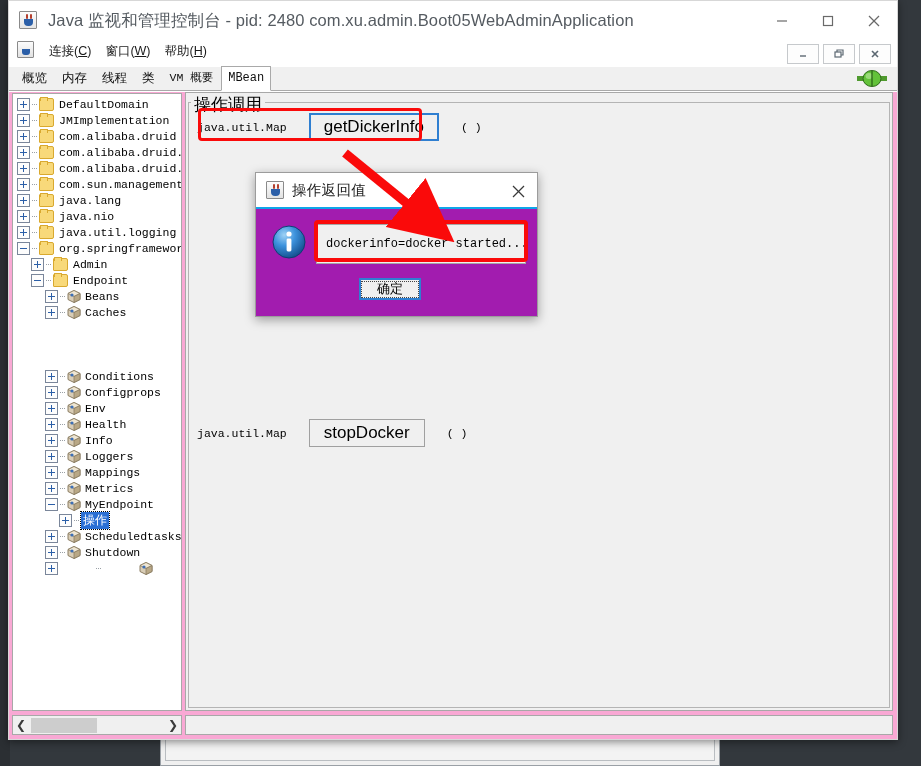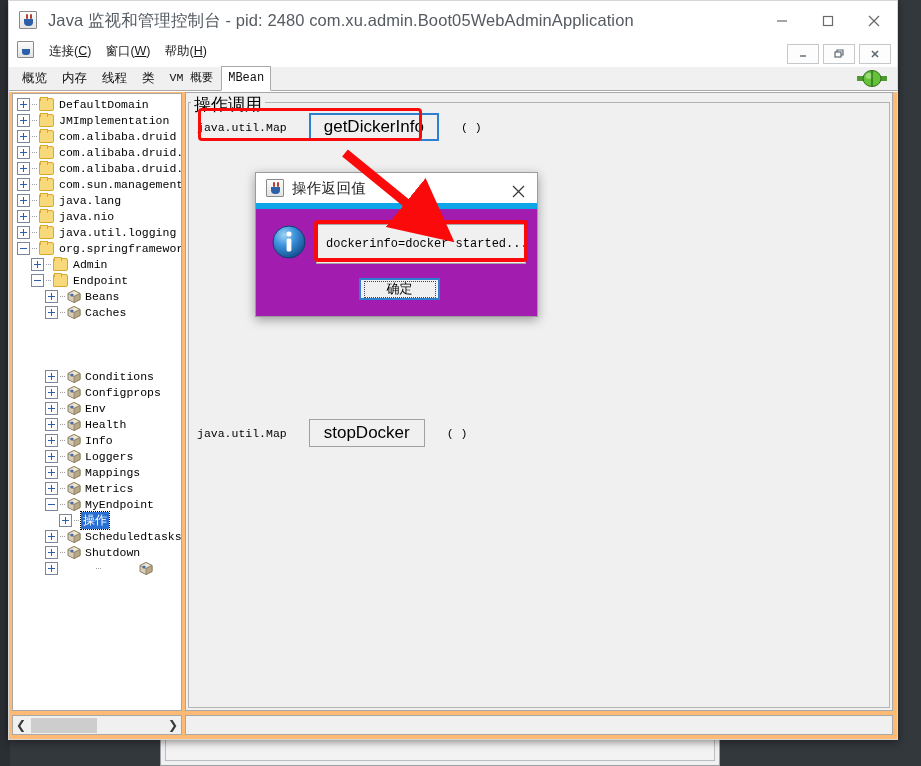--- a/index.html
+++ b/index.html
@@ -164,21 +164,21 @@
   .tab.mono { font-family: "Liberation Mono", monospace; font-size: 11.5px; }
   .conn-led {
     position: absolute; right: 10px; top: 3px;
     width: 30px; height: 17px;
   }
 
   
   .content {
     position: absolute;
     left: 0; top: 91px; right: 0; bottom: 0;
-    background: #fdba74;
+    background: #f9a8d4;
   }
   .tree-panel {
     position: absolute;
     left: 3px; top: 1px; width: 170px; bottom: 28px;
     background: #ffffff;
     border: 1px solid #a8a8a8;
     overflow: hidden;
   }
   .tree {
     position: absolute;
@@ -327,21 +327,21 @@
     background: #f0f0f0;
     border: 1px solid #9c9c9c;
     box-shadow: 0 3px 10px rgba(0,0,0,.35);
     z-index: 30;
   }
   .dlg-title {
     height: 36px;
     background: #ffffff;
     display: flex; align-items: center;
     position: relative;
-    border-bottom: 6px solid #0ea5e9;
+    border-bottom: 2px solid #0ea5e9;
     font-family: Liberation Serif, serif;
   }
   .dlg-ico {
     width: 18px; height: 18px; margin-left: 10px; margin-right: 8px;
     border: 1px solid #8a8a8a;
     background: linear-gradient(#fcfcfc,#e2e2e2);
     position: relative; flex: 0 0 auto; border-radius: 1px;
   }
   .dlg-ico:after {
     content: "";
@@ -379,21 +379,21 @@
     border: 1px solid #a6a6a6;
     display: flex; align-items: center;
     padding-left: 9px;
     font-family: "Liberation Mono", monospace;
     font-size: 12px; color: #000;
     white-space: nowrap; overflow: hidden;
   }
   .dlg-ok {
     position: absolute;
     left: 103px; top: 69px;
-    width: 81px; height: 22px;
+    width: 62px; height: 22px;
     background: #f0f0f0;
     border: 2px solid #2f7fd1;
     display: flex; align-items: center; justify-content: center;
     font-size: 13px; color: #000;
   }
   .dlg-ok .inner {
     border: 1px dotted #444;
     width: 72px; height: 17px;
     display: flex; align-items: center; justify-content: center;
   }

